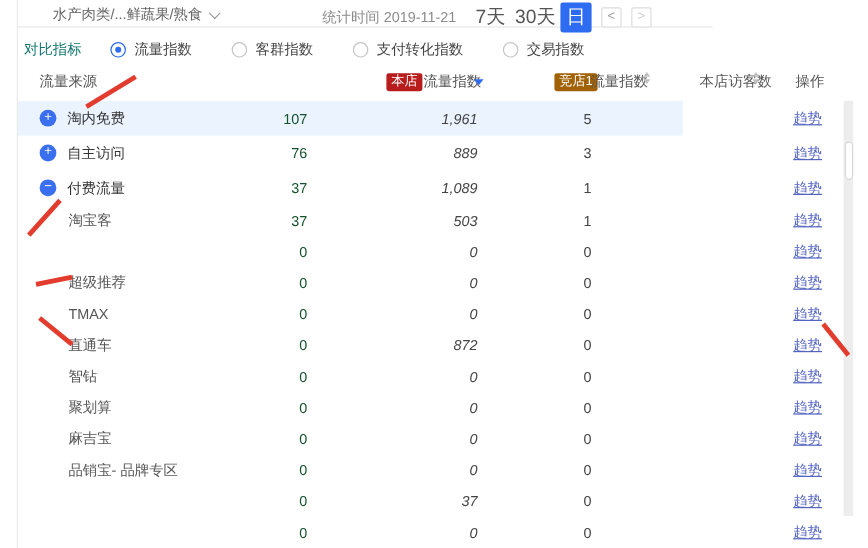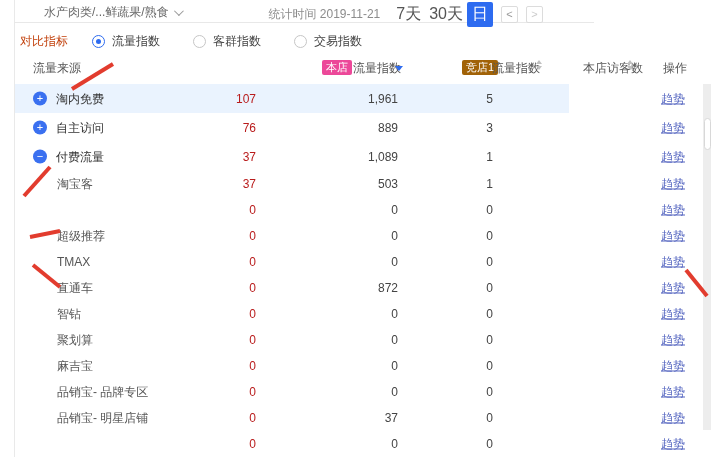--- a/index.html
+++ b/index.html
@@ -17,36 +17,36 @@
   .stat-time { color:#8c8c8c; margin-right:4px; }
   .range-btn { border:none; background:none; color:#555; font-size:16px; padding:2px 4px; cursor:pointer;
     font-family:inherit; border-radius:2px; }
   .range-btn.active { background:#2d6bf0; color:#fff; padding:2px 5px; }
   .nav-btn { width:17px; height:17px; border:1px solid #dcdcdc; background:#fff; color:#999; font-size:11px;
     line-height:15px; border-radius:2px; cursor:pointer; font-family:inherit; padding:0; }
   .nav-btn.disabled { color:#ccc; }
 
   
   .compare-row { position:absolute; left:20px; top:33px; display:flex; align-items:center; }
-  .compare-label { color:#c2410c; margin-right:24px; }
+  .compare-label { color:#0f766e; margin-right:24px; }
   .radio-opt { display:flex; align-items:center; margin-right:33px; cursor:pointer; }
   .radio { width:13px; height:13px; border-radius:50%; border:1px solid #c6c6c6; background:#fff;
     margin-right:7px; position:relative; }
   .radio.selected { border:1px solid #2d6bf0; }
   .radio.selected::after { content:""; position:absolute; left:3px; top:3px; width:5px; height:5px;
     border-radius:50%; background:#2d6bf0; }
   .radio-opt .lbl { color:#444; }
 
   
   .thead { position:absolute; left:0; top:56px; width:723px; height:24px; color:#555; }
   .thead .hitem { position:absolute; top:4px; white-space:nowrap; }
   .h-source { left:33px; }
   .badge { display:inline-block; color:#fff; font-size:11px; line-height:15px; padding:0 4px;
     border-radius:2px; }
-  .badge.own { background:#ec4899; }
+  .badge.own { background:#b91c1c; }
   .badge.rival { background:#a16207; }
   .b-own { left:322px; top:3px; }
   .h-own { left:353px; }
   .s-own { left:395px; top:9px; }
   .b-rival { left:462px; top:3px; }
   .h-rival { left:492px; }
   .s-rival { left:536px; top:6px; }
   .h-vis { left:583px; }
   .s-vis { left:627px; top:6px; }
   .h-act { left:663px; }
@@ -62,22 +62,22 @@
   .tbody { position:absolute; left:15px; top:84px; right:25px; }
   .trow { position:relative; width:100%; }
   .trow.lvl0 { height:29px; }
   .trow.lvl1 { height:26px; }
   .trow.highlight { background:#eaf3fe; }
   .cell { position:absolute; top:50%; transform:translateY(-50%); white-space:nowrap; }
   .c-name { left:18px; display:flex; align-items:center; color:#333; }
   .lvl1 .c-name { left:42px; color:#555;text-align:center; }
   .expander { width:14px; height:14px; border-radius:50%; background:#3a70f0; color:#fff; font-size:11px;
     line-height:13px; text-align:center; margin-right:9px; cursor:pointer; display:inline-block; }
-  .c-own   { right:313px; color:#b91c1c; }
-  .c-rival { right:171px; text-align:right; color:#444; }
+  .c-own   { right:313px; color:#14532d; }
+  .c-rival { right:171px; text-align:right; color:#444;font-style:italic; }
   .c-vis   { right:76px;  text-align:right; color:#444; }
   .c-act   { left:646px; }
   .trend-link { color:#5465c0; text-decoration:underline; cursor:pointer; }
 
   
   .scrollbar { position:absolute; left:703px; top:84px; width:8px; height:346px; background:#ededed; }
   .scroll-thumb { position:absolute; left:0.5px; top:34px; width:7px; height:32px; background:#fff;
     border:1px solid #d8d8d8; border-radius:4px; }
 
   
@@ -105,20 +105,24 @@
   <div class="compare-row">
     <span class="compare-label">对比指标</span>
     <span id="radioGroup" style="display:flex;align-items:center;">
         <span class="radio-opt">
           <span class="radio selected"></span>
           <span class="lbl">流量指数</span>
         </span>
         <span class="radio-opt">
           <span class="radio"></span>
           <span class="lbl">客群指数</span>
+        </span>
+        <span class="radio-opt">
+          <span class="radio"></span>
+          <span class="lbl">支付转化指数</span>
         </span>
         <span class="radio-opt">
           <span class="radio"></span>
           <span class="lbl">交易指数</span>
         </span>
       </span>
   </div>
 
   <div class="thead">
     <span class="hitem h-source">流量来源</span>
@@ -242,23 +246,20 @@
       <div class="trow lvl1">
         <span class="cell c-name">
           <span>品销宝- 品牌专区</span>
         </span>
         <span class="cell c-own">0</span>
         <span class="cell c-rival">0</span>
         <span class="cell c-vis">0</span>
         <span class="cell c-act"><span class="trend-link">趋势</span></span>
       </div>
       <div class="trow lvl1">
-        <span class="cell c-name">
-          <span>品销宝- 明星店铺</span>
-        </span>
         <span class="cell c-own">0</span>
         <span class="cell c-rival">37</span>
         <span class="cell c-vis">0</span>
         <span class="cell c-act"><span class="trend-link">趋势</span></span>
       </div>
       <div class="trow lvl1">
         <span class="cell c-own">0</span>
         <span class="cell c-rival">0</span>
         <span class="cell c-vis">0</span>
         <span class="cell c-act"><span class="trend-link">趋势</span></span>

